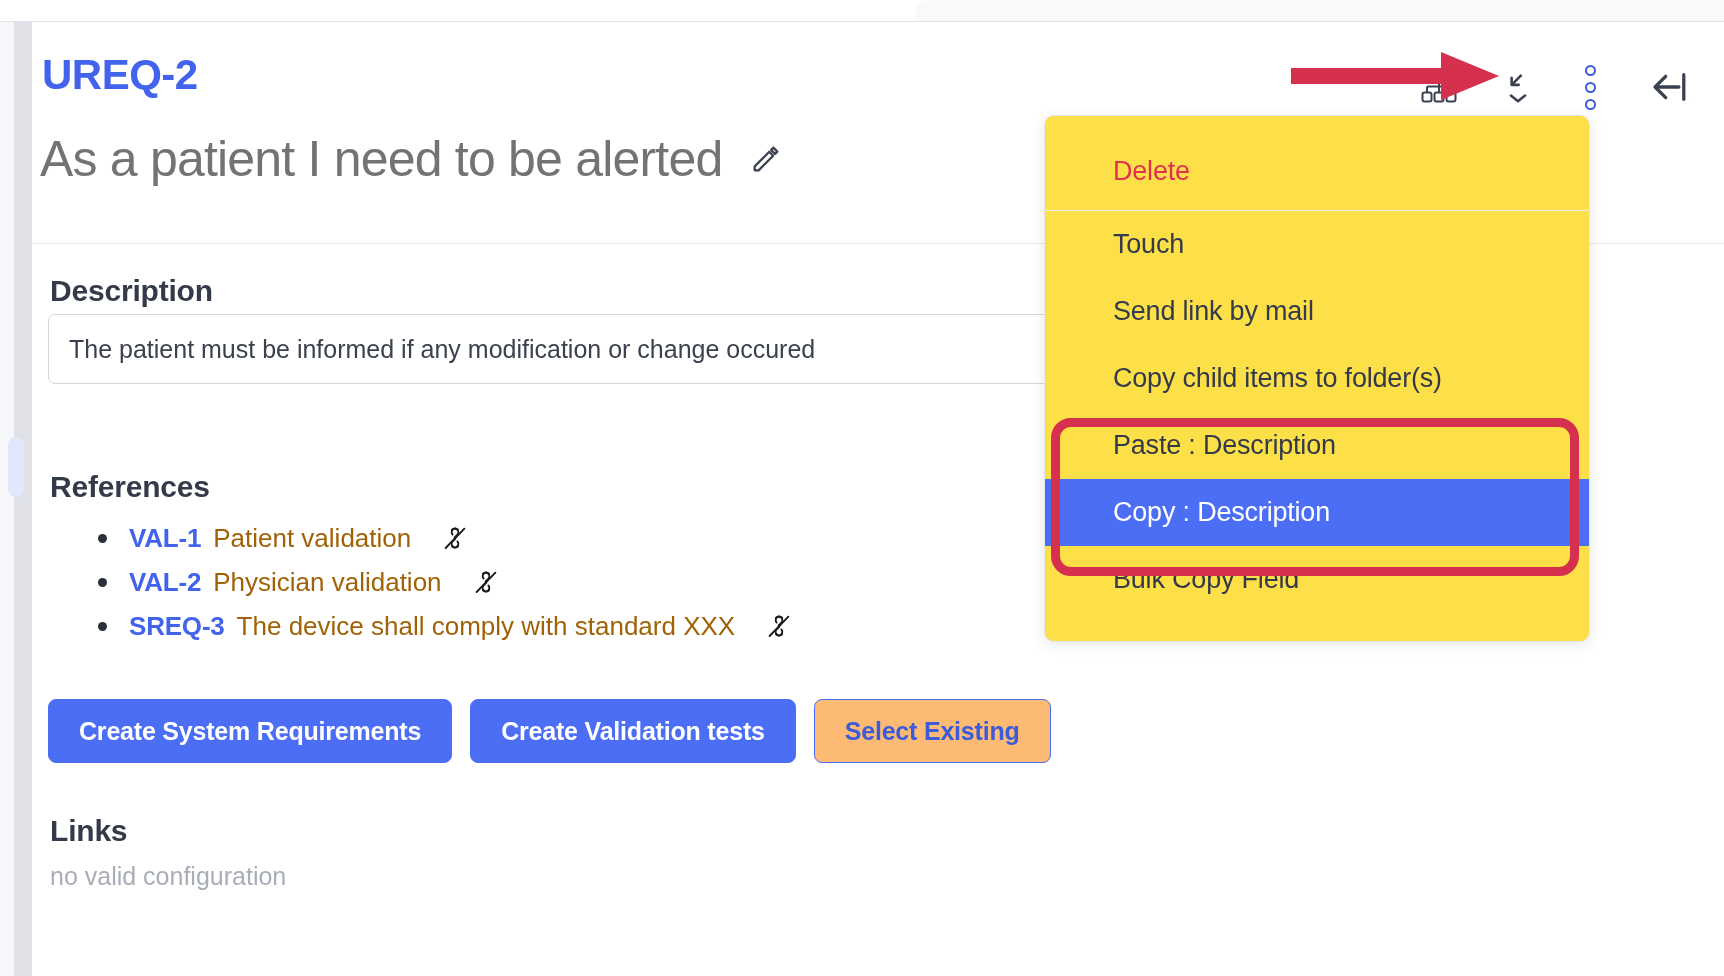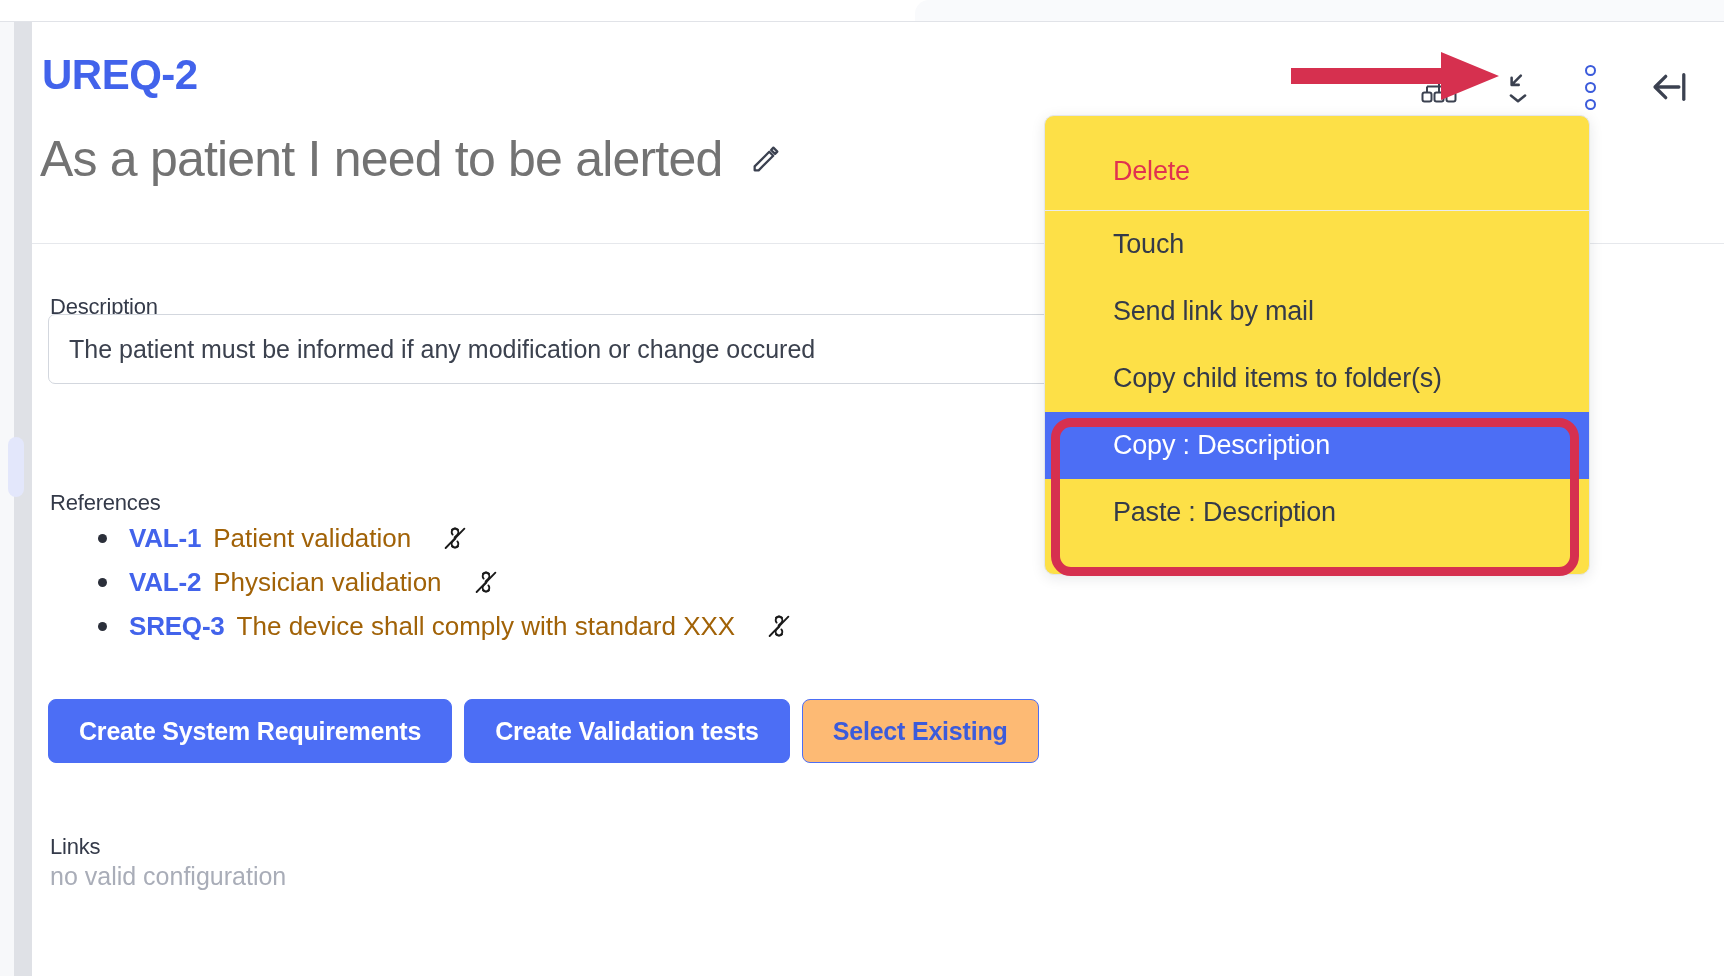--- a/index.html
+++ b/index.html
@@ -127,25 +127,24 @@
     width: 11px; height: 11px;
     border-radius: 50%;
     border: 2.4px solid #3b5bdb;
     background: #ffffff;
   }
 
   
   .body-area { position: absolute; left: 0; top: 222px; width: 1692px; }
 
   .section-label {
-    font-size: 22px;
-    font-weight: 400;
+    font-size: 30px;
+    font-weight: 700;
     color: #343a49;
     letter-spacing: -0.2px;
-    margin-top: 20px;
   }
 
   .desc-label { position: absolute; left: 18px; top: 30px; }
 
   .desc-box {
     position: absolute;
     left: 16px; top: 70px;
     width: 1538px; height: 70px;
     border: 1px solid #d3d7de;
     border-radius: 7px;
@@ -196,21 +195,21 @@
     display: flex; align-items: center; justify-content: center;
     cursor: pointer;
     background: transparent; border: none;
   }
 
   
   .btn-row {
     position: absolute;
     left: 16px; top: 455px;
     display: flex;
-    gap: 12px;
+    gap: 18px;
   }
   .btn {
     height: 64px;
     border-radius: 8px;
     font-size: 25px;
     font-weight: 700;
     letter-spacing: -0.2px;
     display: flex;
     align-items: center;
     justify-content: center;
@@ -424,22 +423,23 @@
 
     </div>
   </div>
 
   <div class="menu">
     <div class="menu-item first danger">Delete</div>
     <div class="menu-sep"></div>
     <div class="menu-item">Touch</div>
     <div class="menu-item">Send link by mail</div>
     <div class="menu-item">Copy child items to folder(s)</div>
+    <div class="menu-item">Paste : Description</div>
     <div class="menu-item active">Copy : Description</div>
-    <div class="menu-item">Paste : Description</div>
+    <div class="menu-item">Bulk Copy Field</div>
   </div>
 
   <div class="anno-box"></div>
 
   <svg class="anno-arrow" viewBox="0 0 208 48">
     <path d="M0 16 H150 V0 L208 24 L150 48 V32 H0 Z" fill="#d6304f"></path>
   </svg>
 
 </div>
 

